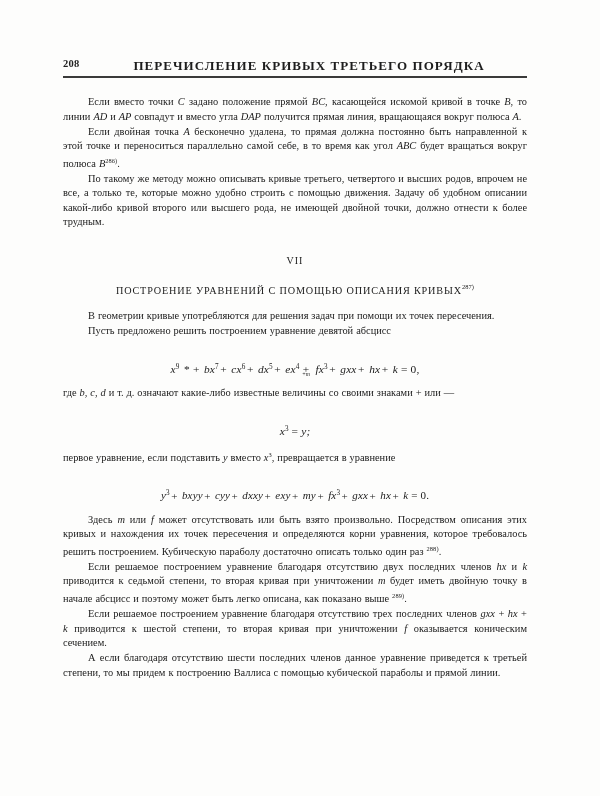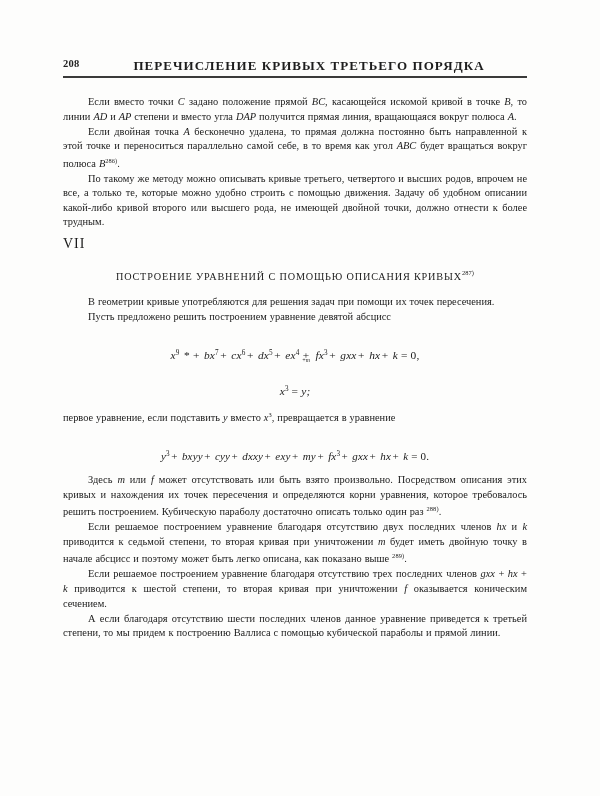--- a/index.html
+++ b/index.html
@@ -76,22 +76,23 @@
   i, .it {
     font-style: italic;
   }
   sup {
     font-size: 6.4px;
     vertical-align: 4px;
     letter-spacing: 0.1px;
   }
   
   .sec-num {
-    margin: 6px 0 0 0;
-    font-size: 14px;
+    margin: 25px 0 0 0;
+    text-align: center;
+    font-size: 10px;
     font-weight: normal;
     letter-spacing: 1px;
   }
   .sec-title {
     margin: 17px 0 0 0;
     text-align: center;
     font-size: 10.2px;
     font-weight: normal;
     letter-spacing: 0.85px;
     white-space: nowrap;
@@ -146,21 +147,21 @@
 <div class="page">
 
   <div class="header">
     <div class="folio">208</div>
     <div class="running-title">ПЕРЕЧИСЛЕНИЕ КРИВЫХ ТРЕТЬЕГО ПОРЯДКА</div>
   </div>
   <div class="rule"></div>
 
   <div class="body">
 
-    <p class="para"><span>Если вместо точки </span><i>C</i><span> задано положение прямой </span><i>BC</i><span>, касающейся искомой кривой в точке </span><i>B</i><span>, то линии </span><i>AD</i><span> и </span><i>AP</i><span> степени и вместо угла </span><i>DAP</i><span> получится прямая линия, вращающаяся вокруг полюса </span><i>A</i><span>.</span></p>
+    <p class="para"><span>Если вместо точки </span><i>C</i><span> задано положение прямой </span><i>BC</i><span>, касающейся искомой кривой в точке </span><i>B</i><span>, то линии </span><i>AD</i><span> и </span><i>AP</i><span> совпадут и вместо угла </span><i>DAP</i><span> получится прямая линия, вращающаяся вокруг полюса </span><i>A</i><span>.</span></p>
 
     <p class="para"><span>Если двойная точка </span><i>A</i><span> бесконечно удалена, то прямая должна постоянно быть направленной к этой точке и переноситься параллельно самой себе, в то время как угол </span><i>ABC</i><span> будет вращаться вокруг полюса </span><i>B</i><sup>286)</sup><span>.</span></p>
 
 
     <p class="para">По такому же методу можно описывать кривые третьего, четвертого и высших родов, впрочем не все, а только те, которые можно удобно строить с помощью движения. Задачу об удобном описании какой-либо кривой второго или высшего рода, не имеющей двойной точки, должно отнести к более трудным.</p>
 
     <div class="sec-num">VII</div>
     <div class="sec-title"><span>ПОСТРОЕНИЕ УРАВНЕНИЙ С ПОМОЩЬЮ ОПИСАНИЯ КРИВЫХ</span><sup>287)</sup></div>
     <div class="after-title"></div>
 
@@ -173,20 +174,21 @@
       <i>bx</i><sup>7</sup><span class="op">+</span>
       <i>cx</i><sup>6</sup><span class="op">+</span>
       <i>dx</i><sup>5</sup><span class="op">+</span>
       <i>ex</i><sup>4</sup><span class="stack">+<span class="under">+<i>m</i></span></span>
       <i>fx</i><sup>3</sup><span class="op">+</span>
       <i>gxx</i><span class="op">+</span>
       <i>hx</i><span class="op">+</span>
       <i>k</i> <span class="rm">= 0,</span>
     </div>
 
+    <p class="para tight" style="text-indent:0"><span>где </span><i>b</i><span>, </span><i>c</i><span>, </span><i>d</i><span> и т. д. означают какие-либо известные величины со своими знаками + или —</span></p>
 
     <div class="eq">
       <i>x</i><sup>3</sup>
       <span class="rm">=</span>
       <i>y;</i>
     </div>
 
     <p class="para" style="text-indent:0"><span>первое уравнение, если подставить </span><i>y</i><span> вместо </span><i>x</i><sup>3</sup><span>, превращается в уравнение</span></p>
 
     <div class="eq eq-small">

